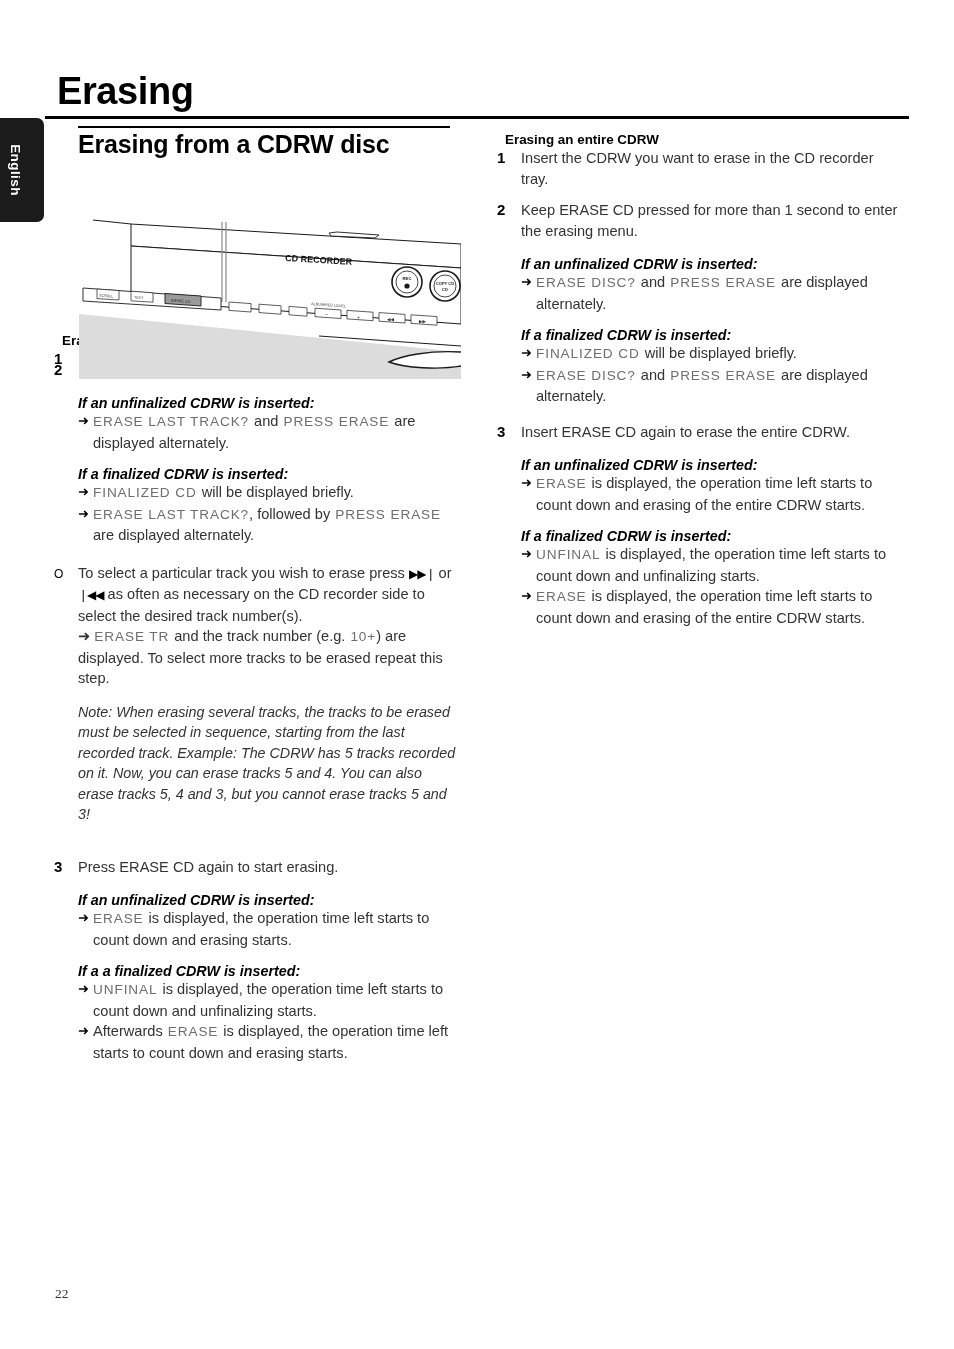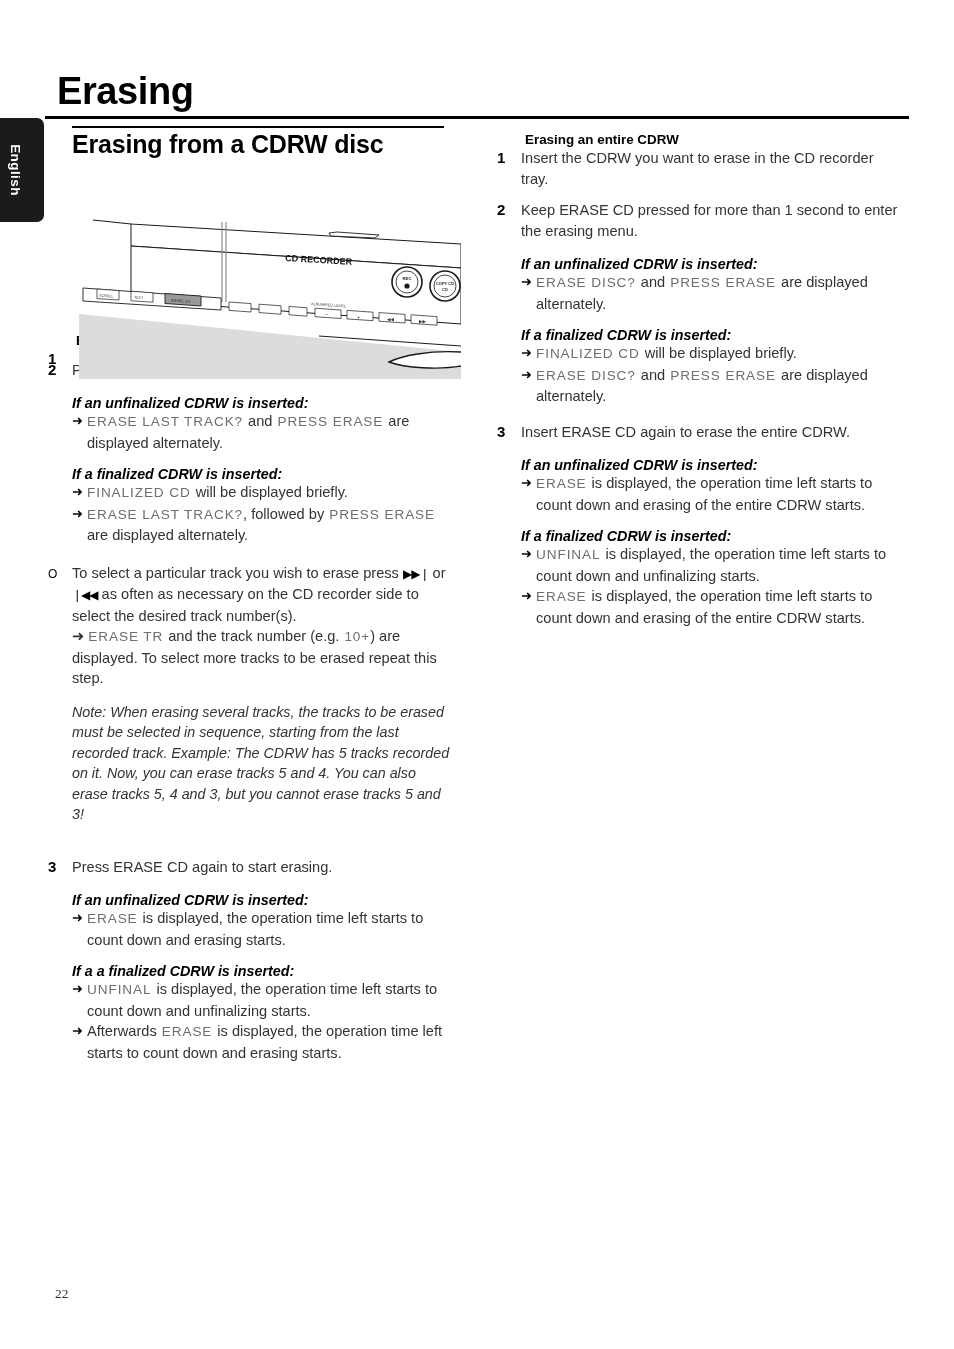--- a/index.html
+++ b/index.html
@@ -57,21 +57,21 @@
     left: 45px;
     top: 116px;
     width: 864px;
     height: 2.5px;
     background: #000000;
   }
 
   
   .col-left {
     position: absolute;
-    left: 48px;
+    left: 54px;
     top: 126px;
     width: 404px;
   }
   .col-right {
     position: absolute;
     left: 497px;
     top: 132px;
     width: 404px;
   }
 
@@ -84,21 +84,21 @@
 
   h2.section-title {
     margin: 0 0 2px 24px;
     font-size: 25px;
     font-weight: bold;
     letter-spacing: -0.2px;
     color: #000000;
   }
 
   h3.sub-head {
-    margin: 0 0 1px 28px;
+    margin: 0 0 1px 8px;
     font-size: 13.4px;
     font-weight: bold;
     color: #000000;
   }
 
   p.intro {
     margin: 0 0 0 24px;
     font-size: 14.6px;
     line-height: 20.5px;
     color: #333333;

